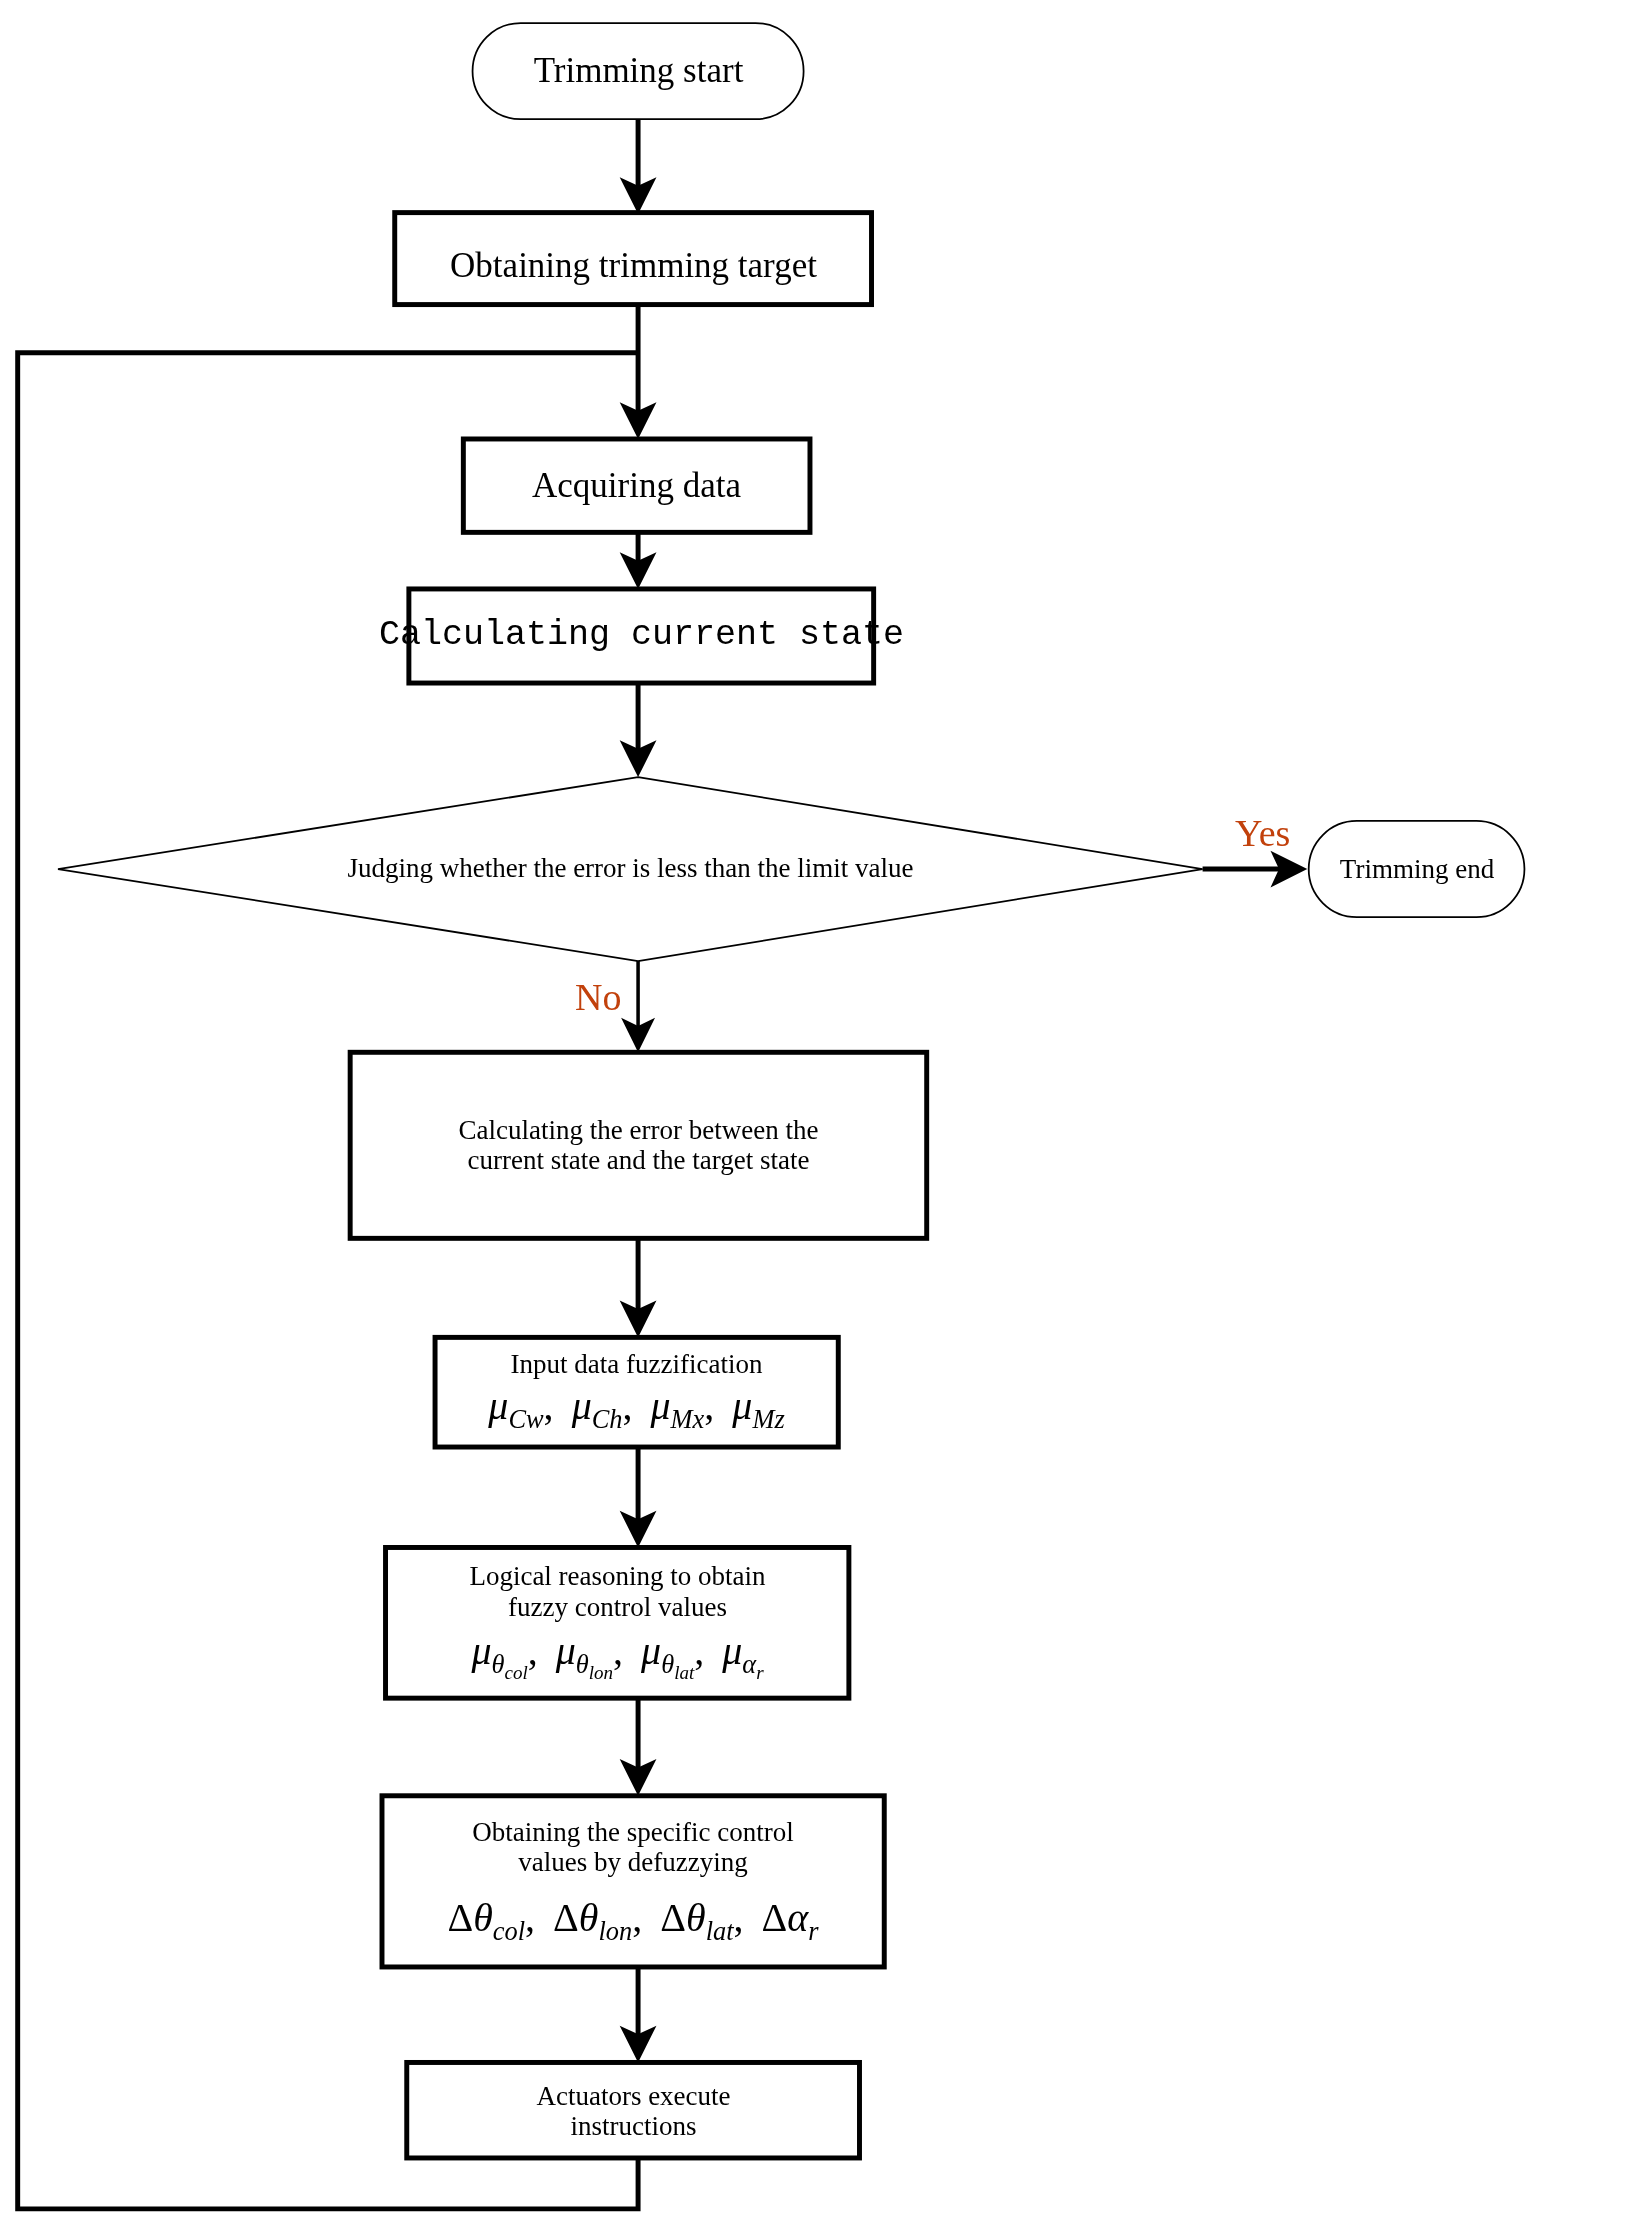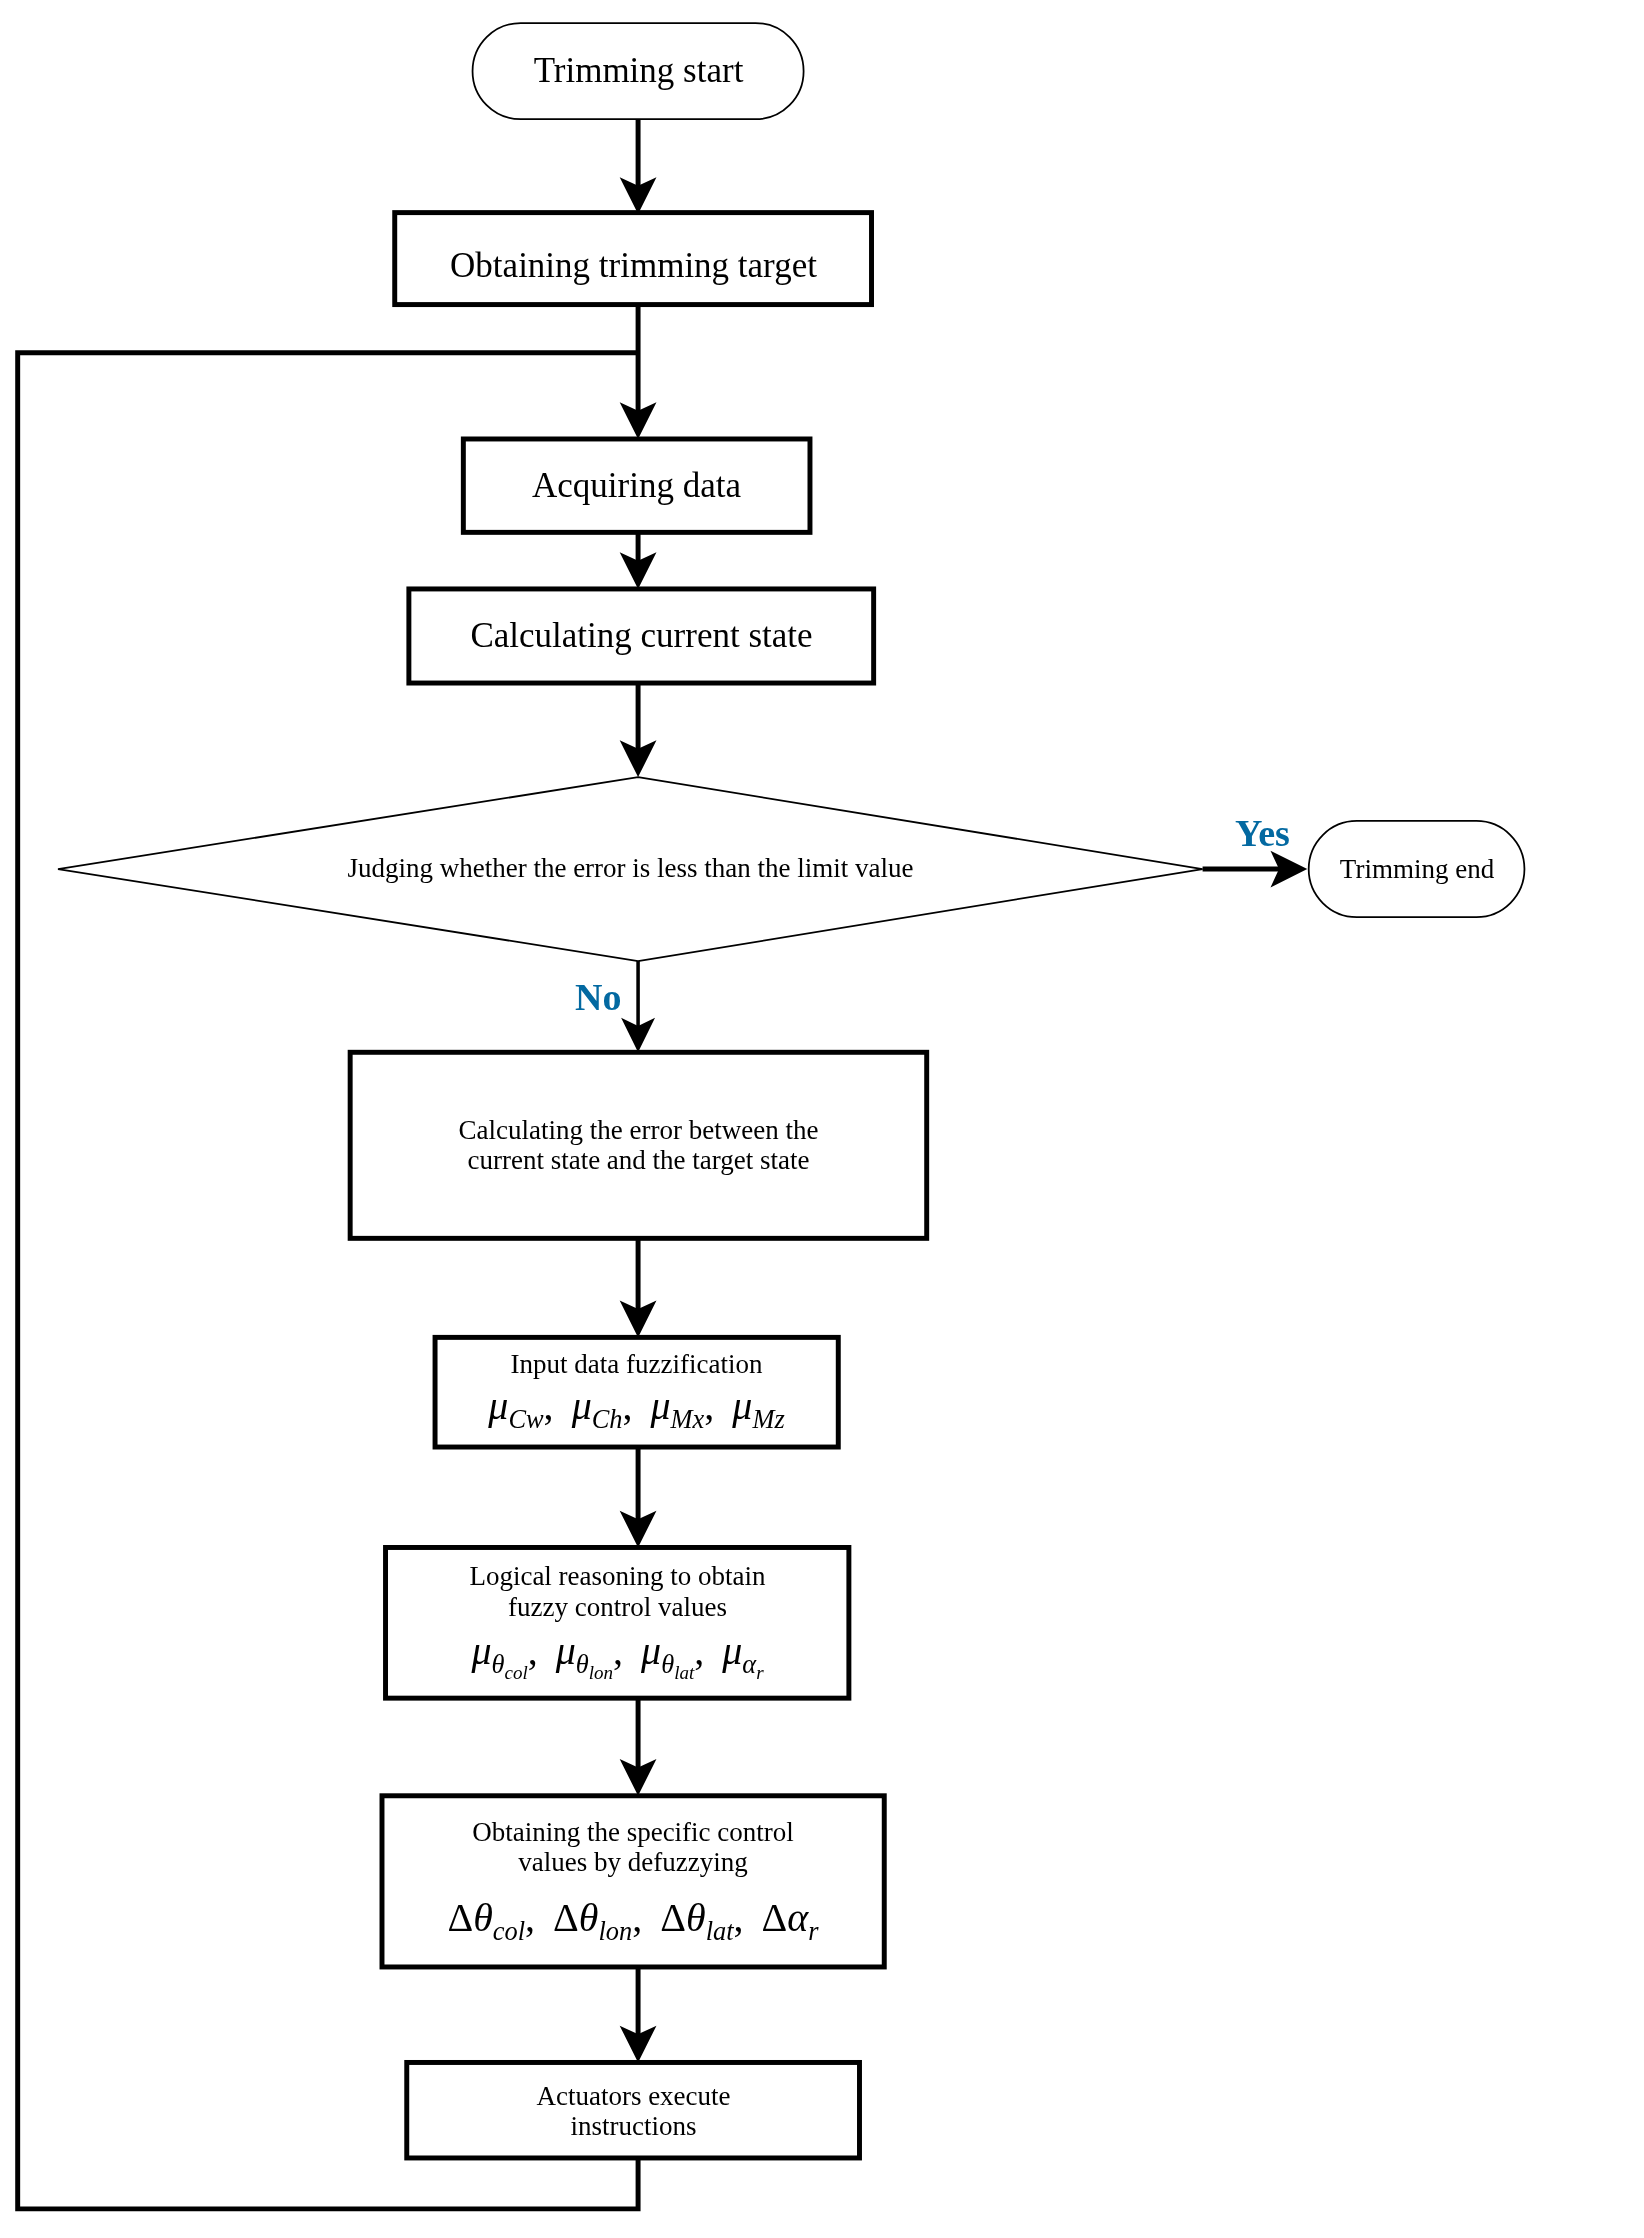--- a/index.html
+++ b/index.html
@@ -46,24 +46,23 @@
     color: #000000;
     line-height: 1.13;
     white-space: nowrap;
   }
   .t-line { display: block; }
   .sz-60 { font-size: 35px; }
   .sz-58 { font-size: 27px; }
 
   .edge-label {
     position: absolute;
-    color: #0369a1;
+    color: #c2410c;
     font-size: 38px;
     white-space: nowrap;
-    font-weight: bold;
   }
 
   .formula {
     font-style: italic;
     font-size: 40px;
     white-space: nowrap;
   }
   .formula .sub {
     font-size: 0.66em;
     vertical-align: sub;
@@ -165,21 +164,21 @@
   </div>
 
   <div class="node-text" style="left:395px; top:220px; width:477px; height:92px;">
     <span class="t-line sz-60">Obtaining trimming target</span>
   </div>
 
   <div class="node-text" style="left:463px; top:439px; width:347px; height:93px;">
     <span class="t-line sz-60">Acquiring data</span>
   </div>
 
-  <div class="node-text" style="left:409px; top:589px; width:465px; height:94px;">
+  <div class="node-text" style="left:409px; top:589px; width:465px; height:94px;font-family:Liberation Mono, monospace;">
     <span class="t-line sz-60">Calculating current state</span>
   </div>
 
   <div class="node-text" style="left:58px; top:826px; width:1145px; height:85px;">
     <span class="t-line sz-58">Judging whether the error  is less than the limit value</span>
   </div>
 
   <div class="node-text" style="left:1309px; top:821px; width:216px; height:96px;">
     <span class="t-line sz-58">Trimming end</span>
   </div>

